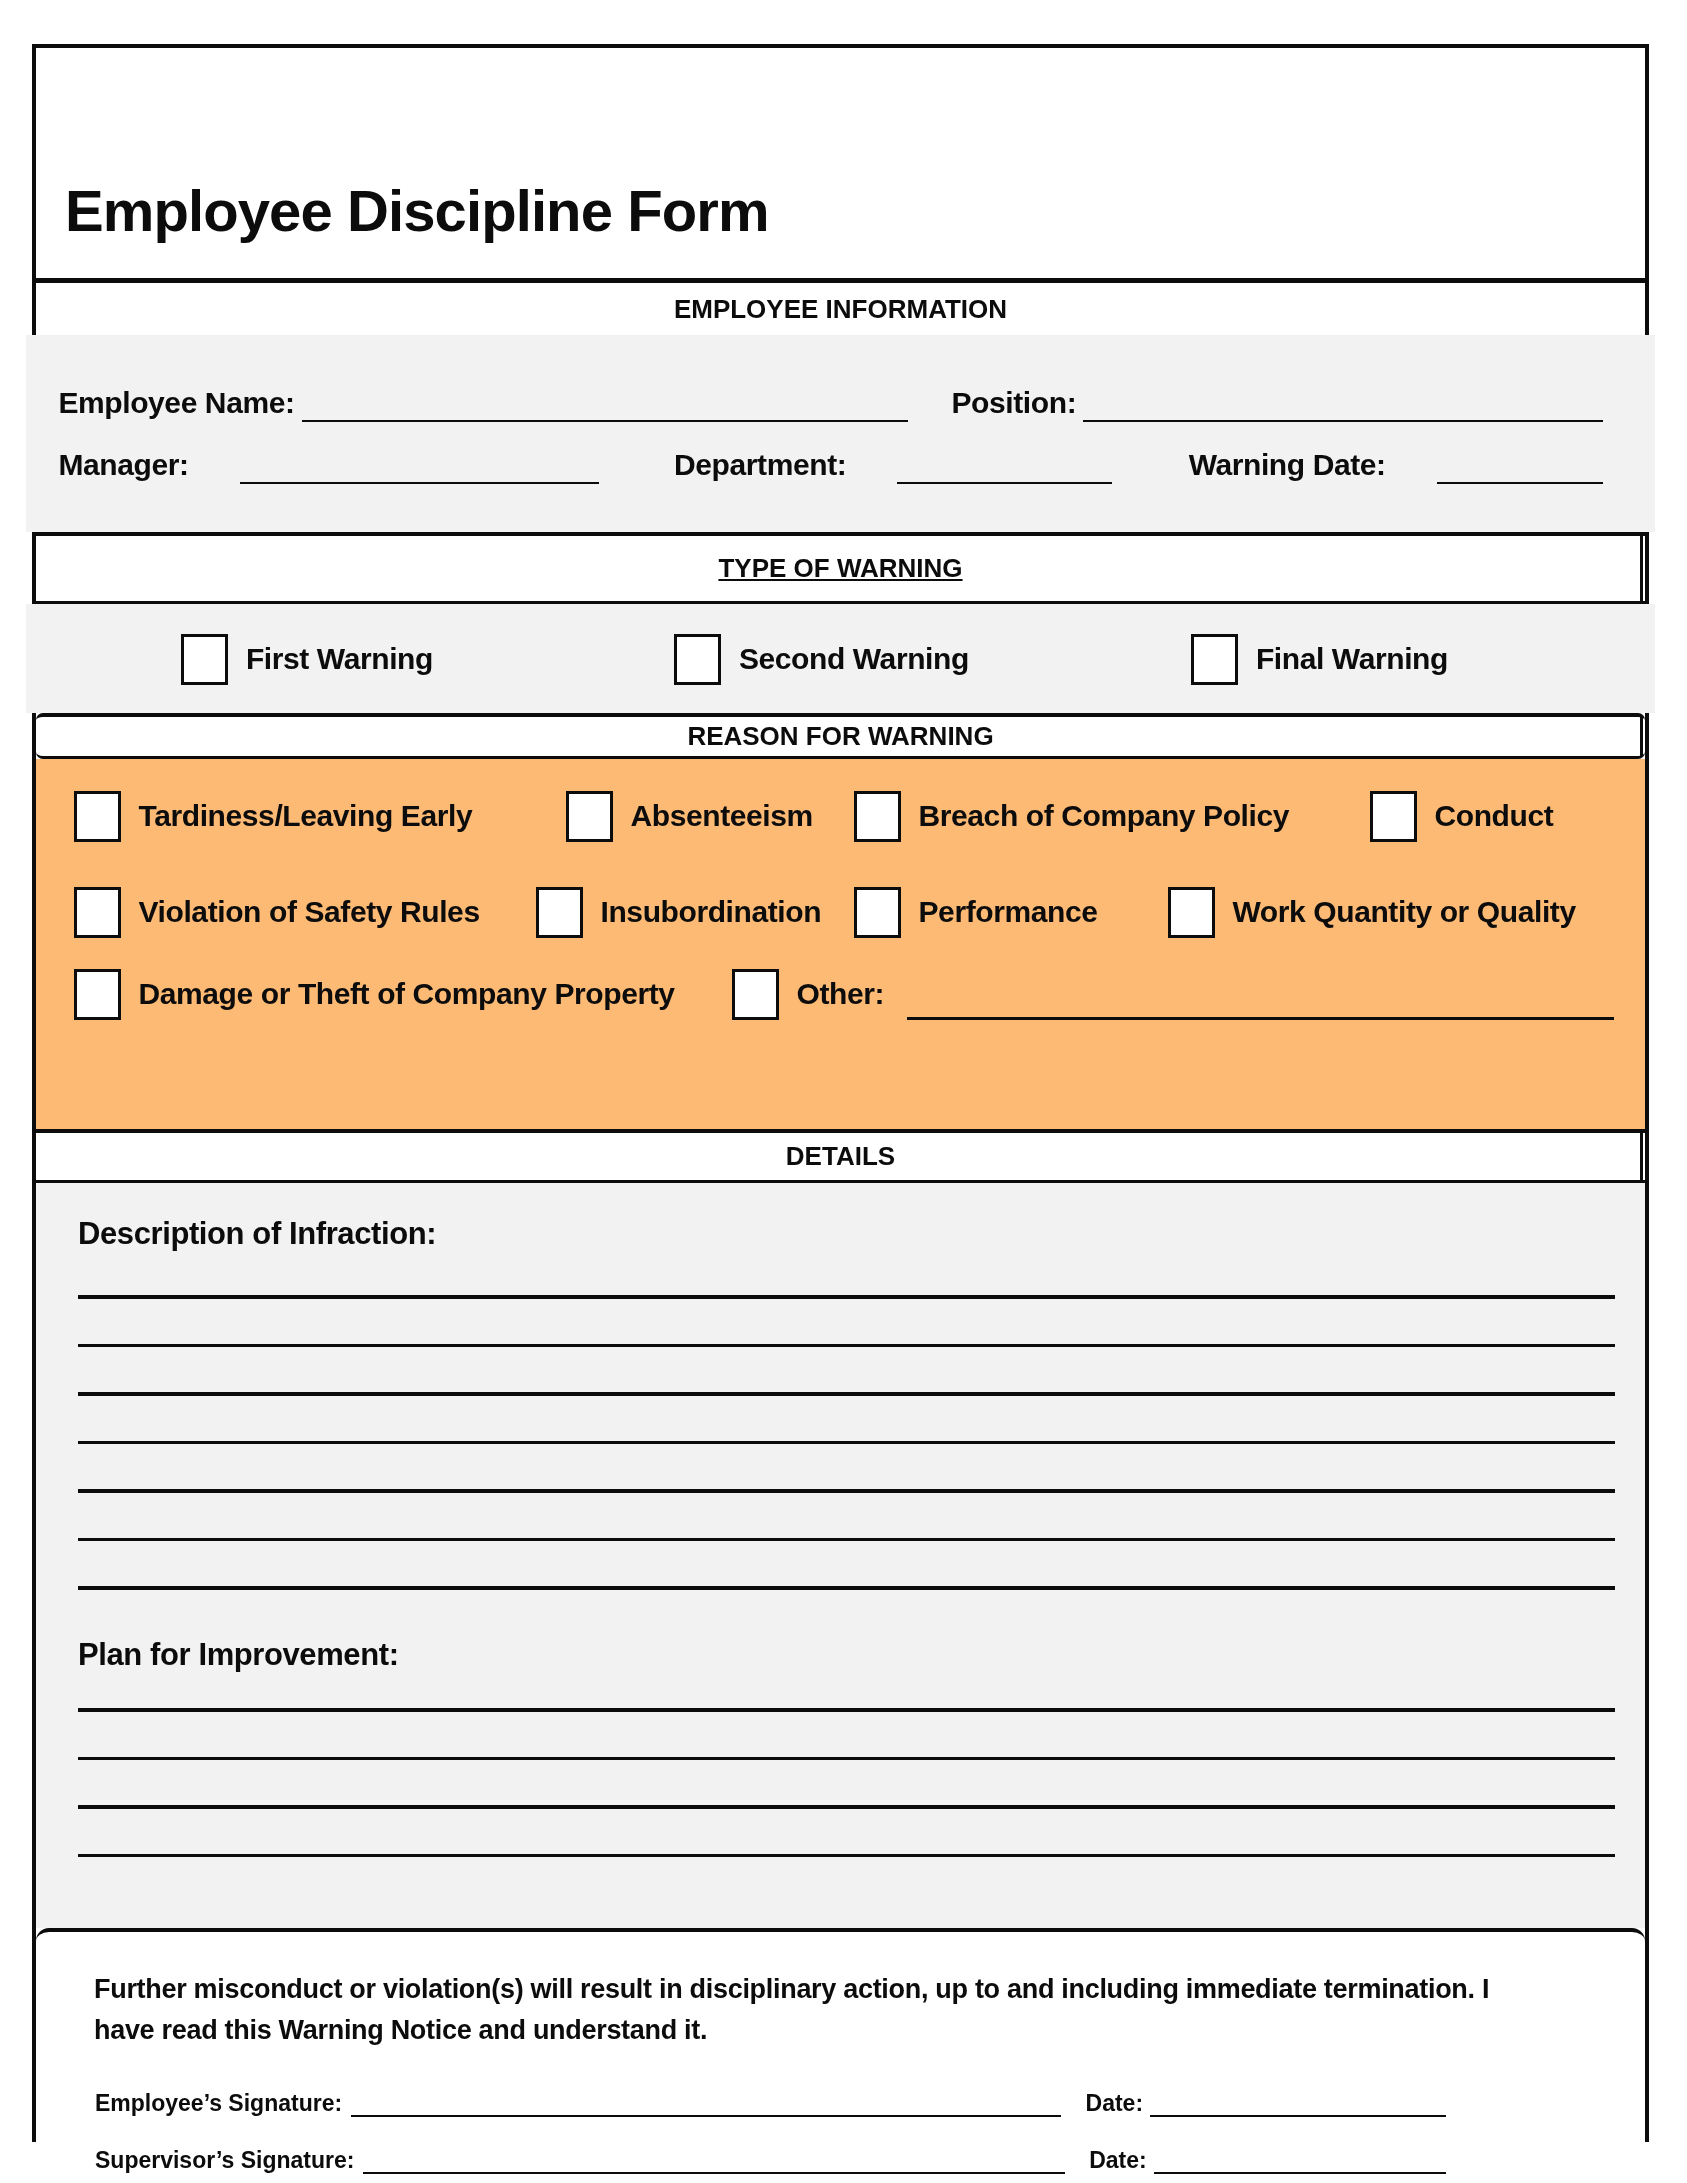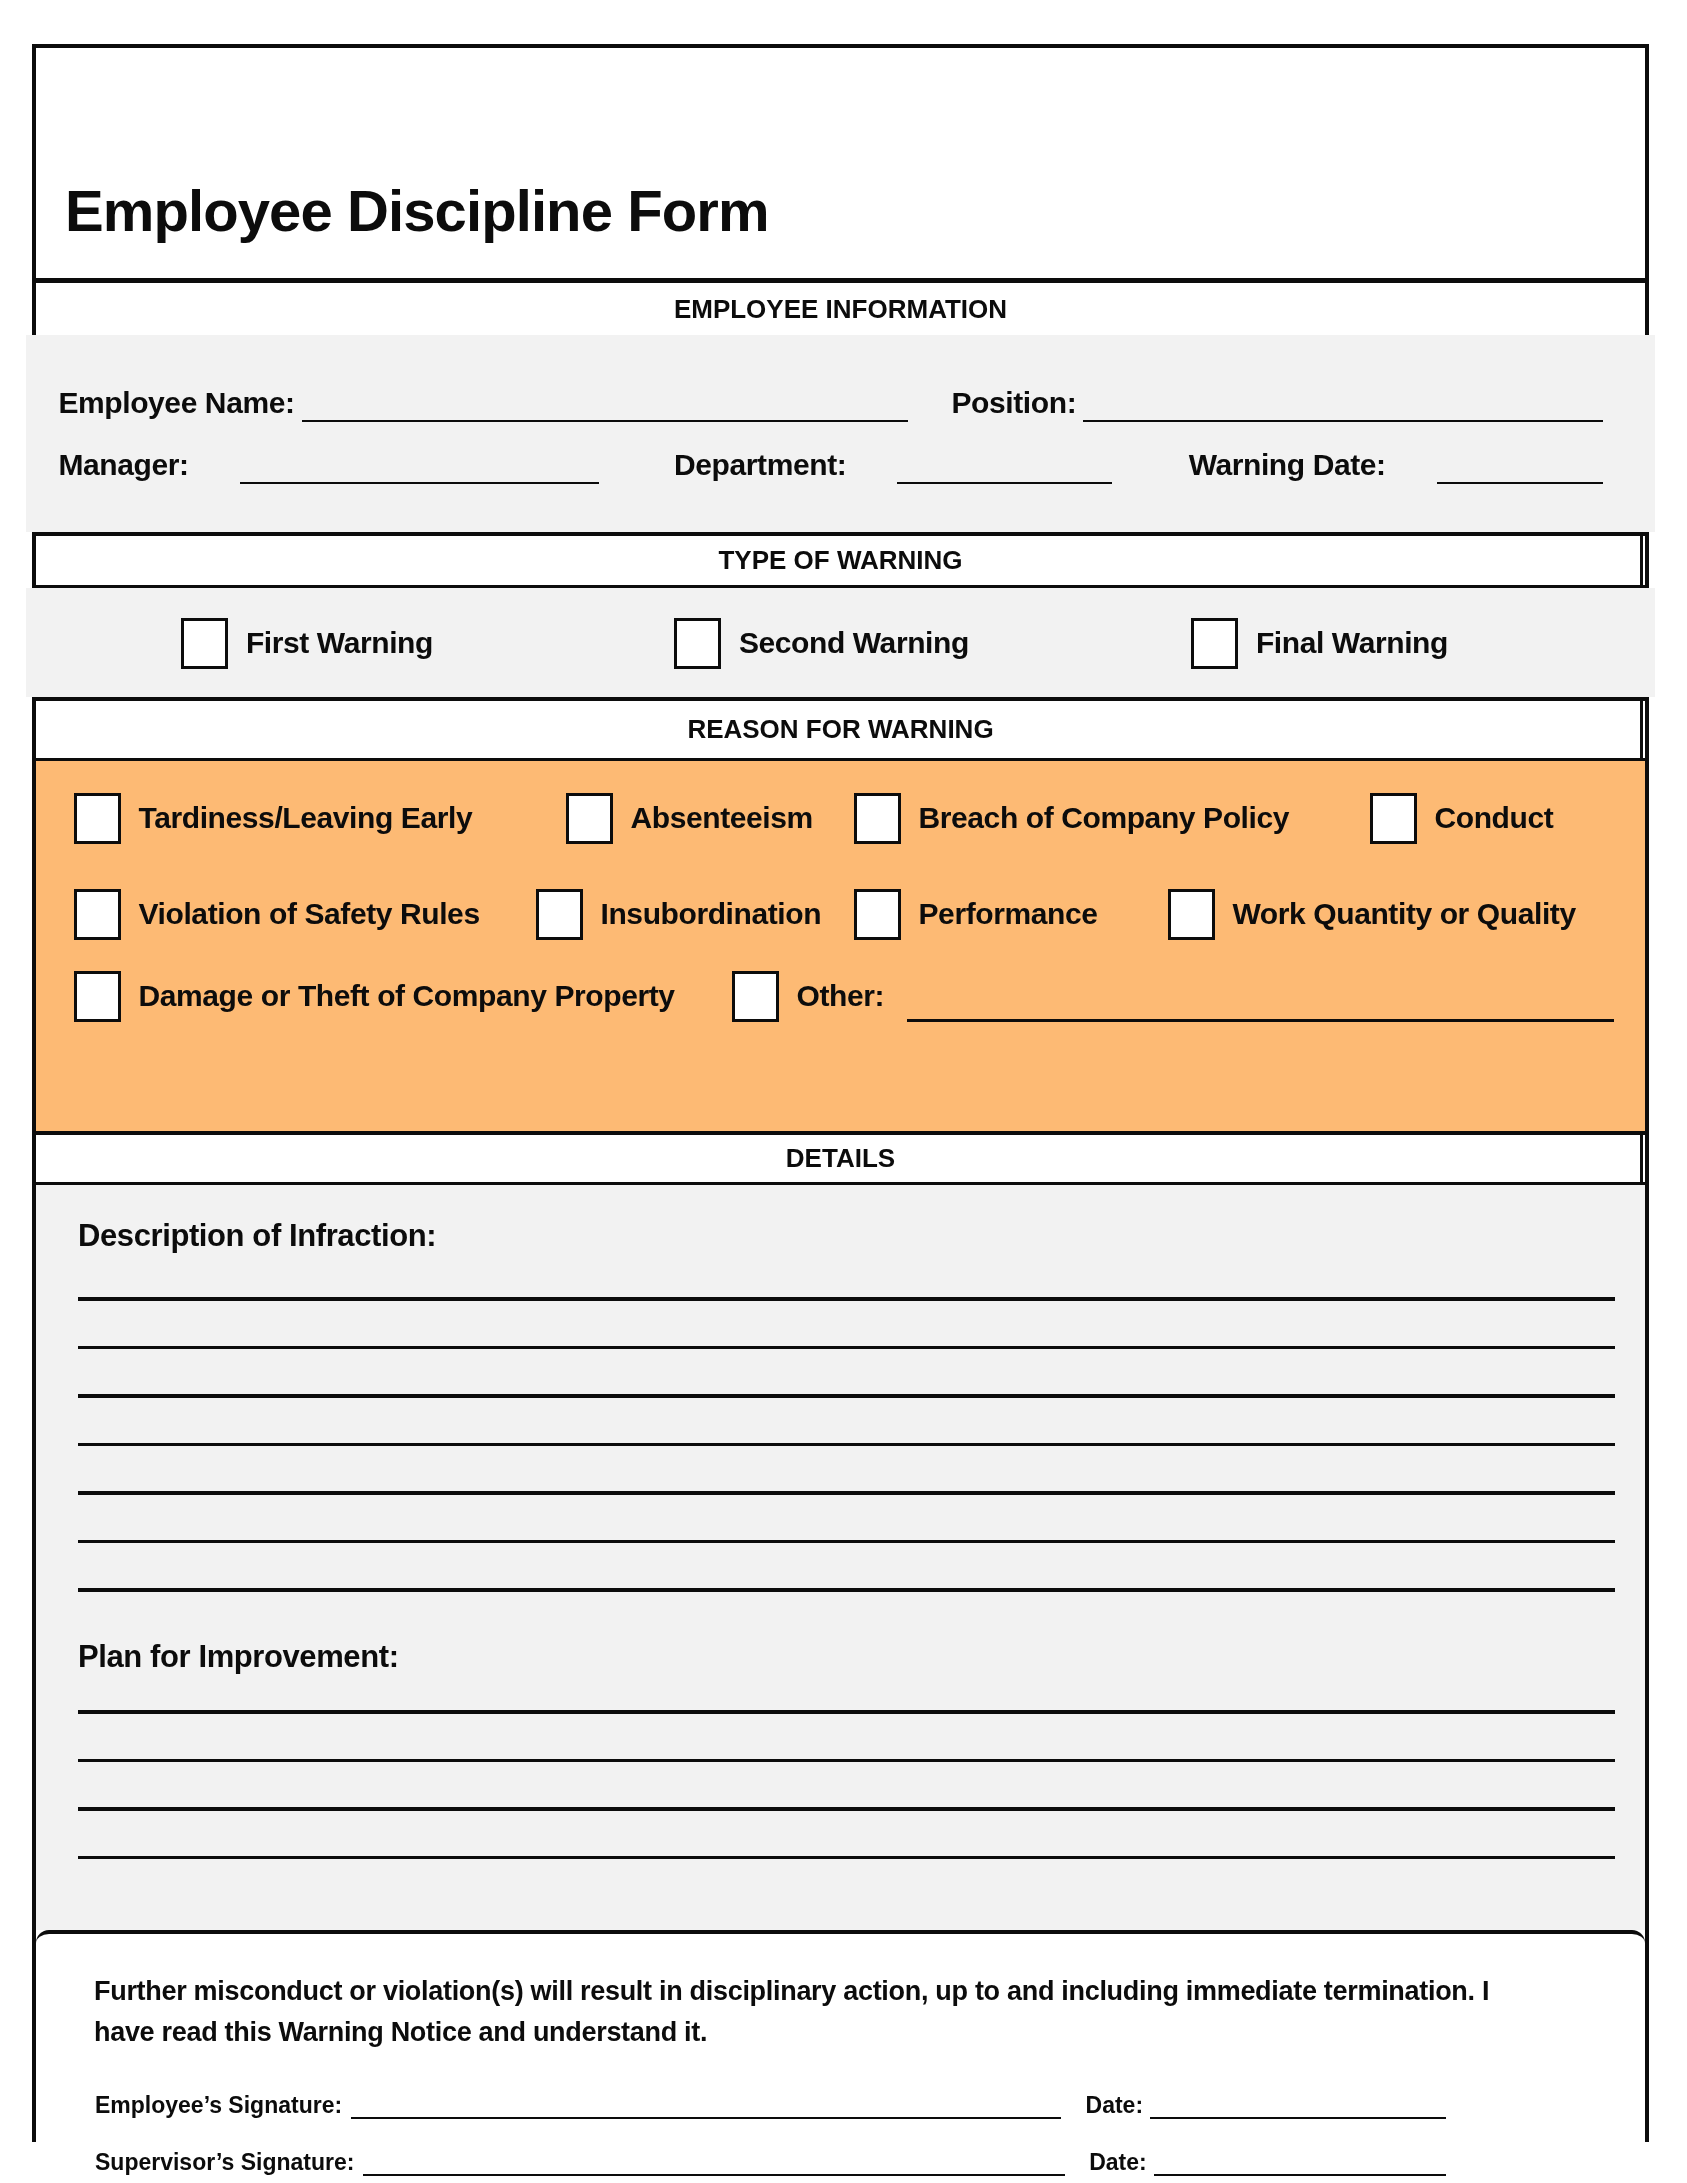--- a/index.html
+++ b/index.html
@@ -23,22 +23,22 @@
   .hdr {
     display:flex; align-items:center; justify-content:center;
     font-size:26px; font-weight:bold; letter-spacing:0; background:#fff;
     position:relative;
   }
   .hdr.emp-hdr { height:57px; border-top:5.2px solid #0c0c0c; }
   .hdr.boxed { border-top:4.4px solid #0c0c0c; border-bottom:3.5px solid #0c0c0c; }
   .hdr.boxed::after { 
     content:""; position:absolute; right:1.7px; top:0; bottom:0; width:3.5px; background:#0c0c0c;
   }
-  .hdr.type-hdr { height:56px; }
-  .hdr.reason-hdr { height:64px; }
+  .hdr.type-hdr { height:72px;text-decoration:underline; }
+  .hdr.reason-hdr { height:46px;border-radius:7px; }
   .hdr.details-hdr { height:54px; }
   
   .band { position:relative; }
   .band.gray { background:#f2f2f2; }
   .band.bleed { margin:0 -9.6px; } 
   .band.empinfo { height:197px; }
   .band.warntype { height:109px; }
   .band.reasons { height:370px; background:#fdba74; }
   .band.details { height:745px; }
   

